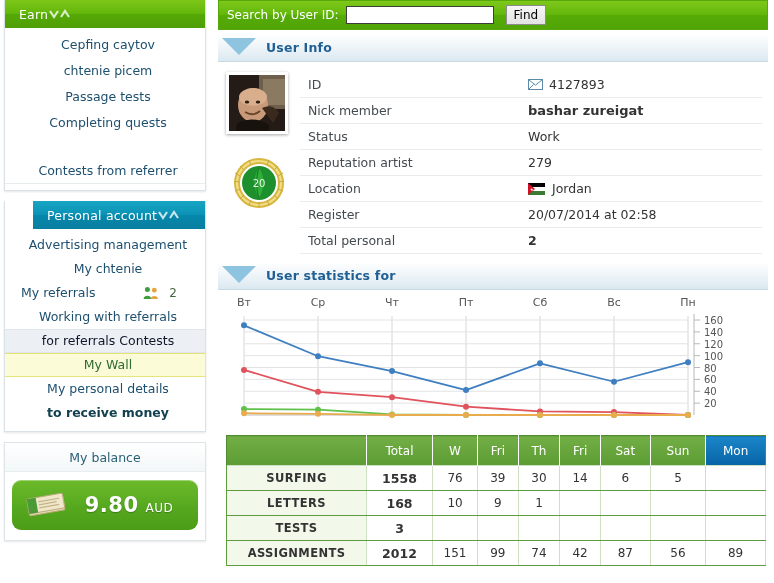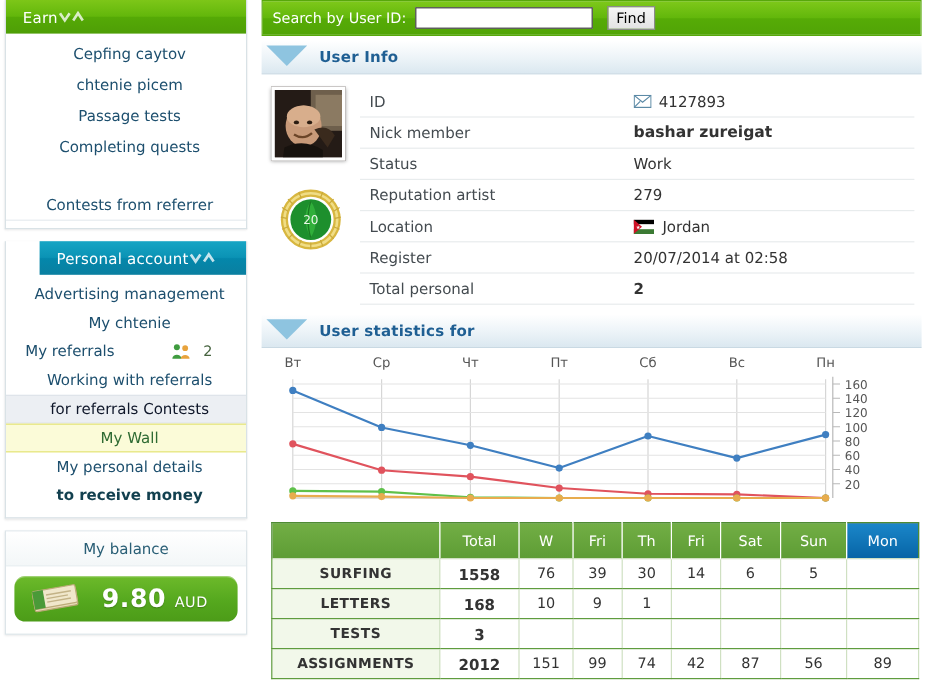--- a/index.html
+++ b/index.html
@@ -101,21 +101,21 @@
   .balance-title {
     text-align: center;
     font-size: 12.5px;
     color: #2a5f76;
     padding: 7px 0 6px 0;
     background: linear-gradient(to bottom,#ffffff 0%, #f3f7f8 100%);
     border-bottom: 1px solid #e7eef0;
   }
   .balance-box {
     margin: 8px 7px 2px 7px;
-    height: 38px;
+    height: 50px;
     border-radius: 9px;
     background: linear-gradient(to bottom,#6dba2b 0%, #55a81e 55%, #4c9c18 100%);
     display: flex;
     align-items: center;
     padding: 0 10px;
     box-shadow: inset 0 1px 0 rgba(255,255,255,.35);
   }
   .money-ico { width: 48px; height: 30px; flex: 0 0 auto; }
   .balance-amount {
     flex: 1 1 auto;

